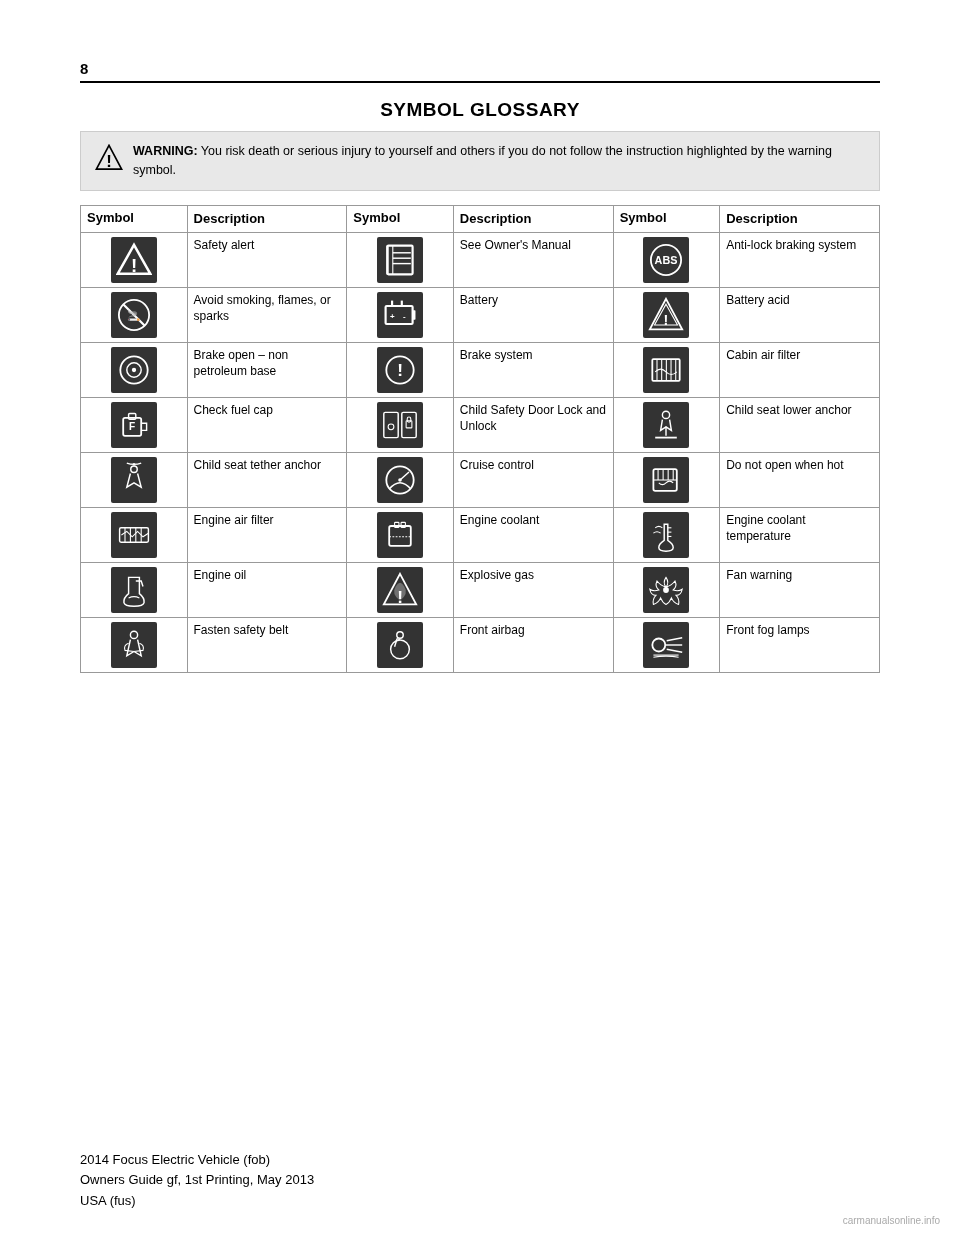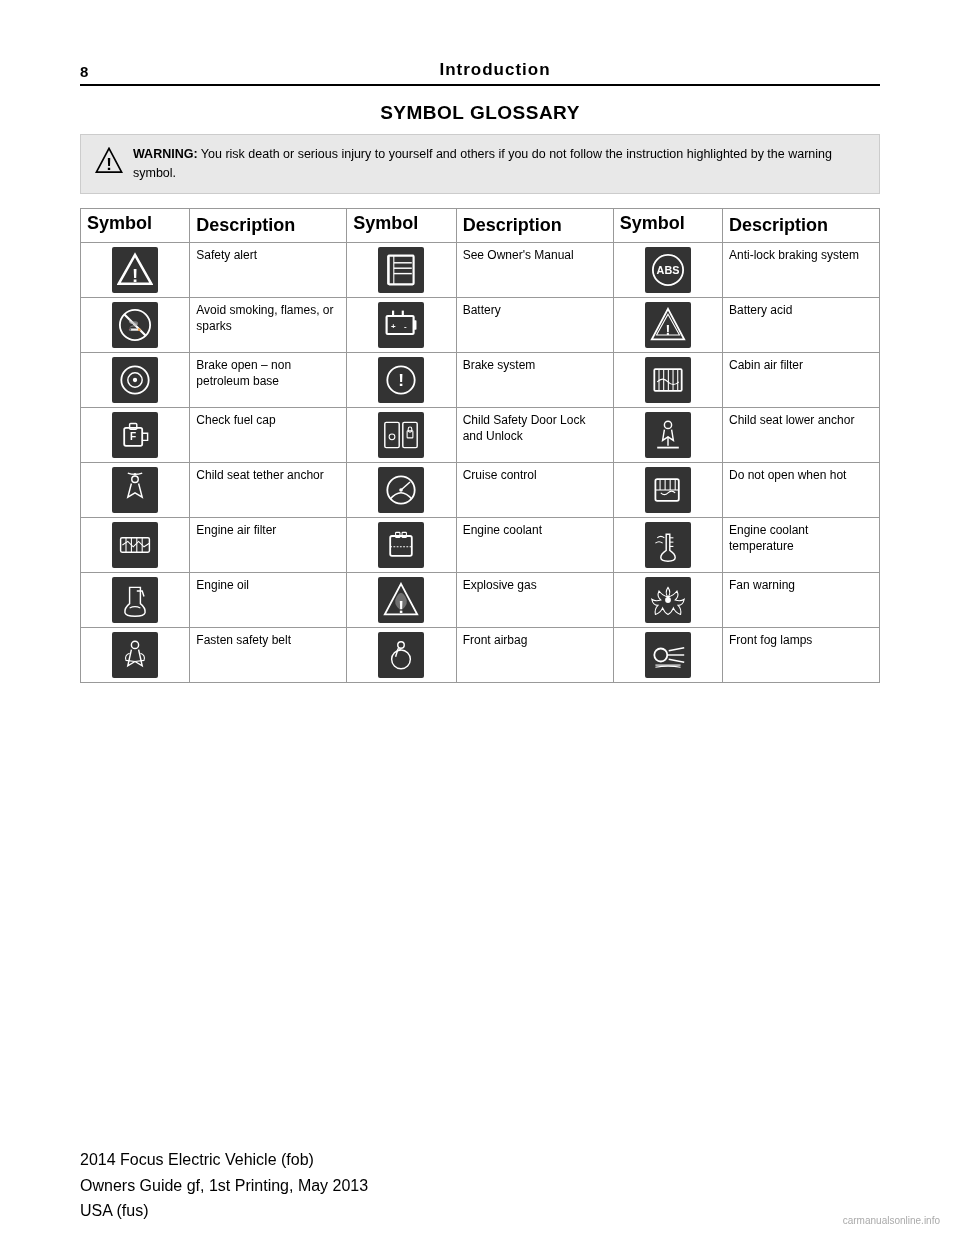--- a/index.html
+++ b/index.html
@@ -72,21 +72,21 @@
       border-collapse: collapse;
       font-size: 12px;
     }
     .symbol-table th, .symbol-table td {
       border: 1px solid #999;
       padding: 4px 6px;
       vertical-align: top;
     }
     .symbol-table th {
       font-weight: bold;
-      font-size: 18px;
+      font-size: 13px;
       text-align: left;
       background: #fff;
     }
     .symbol-cell {
       width: 60px;
       text-align: center;
       vertical-align: middle;
     }
     .desc-cell {
       width: 90px;
@@ -105,41 +105,40 @@
       color: #fff;
       font-size: 18px;
       border-radius: 2px;
     }
     .icon-box svg {
       width: 36px;
       height: 36px;
     }
     .page-footer {
       position: absolute;
-      bottom: 18px;
+      bottom: 30px;
       left: 80px;
-      font-size: 16px;
+      font-size: 13px;
       color: #000;
       line-height: 1.6;
     }
     .watermark {
       position: absolute;
       bottom: 16px;
       right: 20px;
       font-size: 10px;
       color: #aaa;
     }
   </style>
 </head>
 <body>
 
 <div class="page-wrapper">
   <div class="page-header">
     <span class="page-number">8</span>
-    <span class="page-title">Introduction</span>
   </div>
 
   <div class="section-heading">SYMBOL GLOSSARY</div>
 
   <div class="warning-box">
     <svg class="warning-icon" viewBox="0 0 100 100" xmlns="http://www.w3.org/2000/svg">
       <polygon points="50,5 95,90 5,90" fill="none" stroke="#000" stroke-width="6"></polygon>
       <text x="50" y="82" text-anchor="middle" font-size="60" font-weight="bold" fill="#000">!</text>
     </svg>
     <span class="warning-text">

